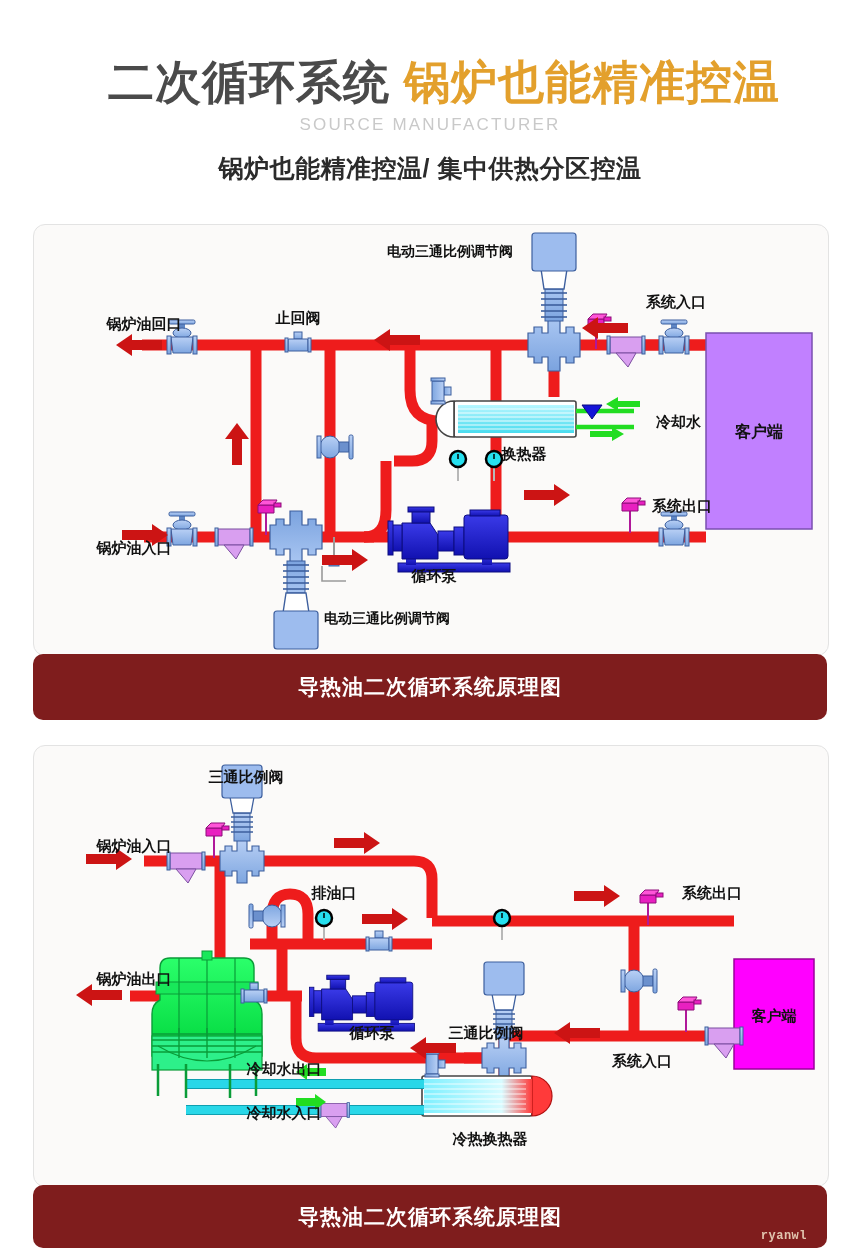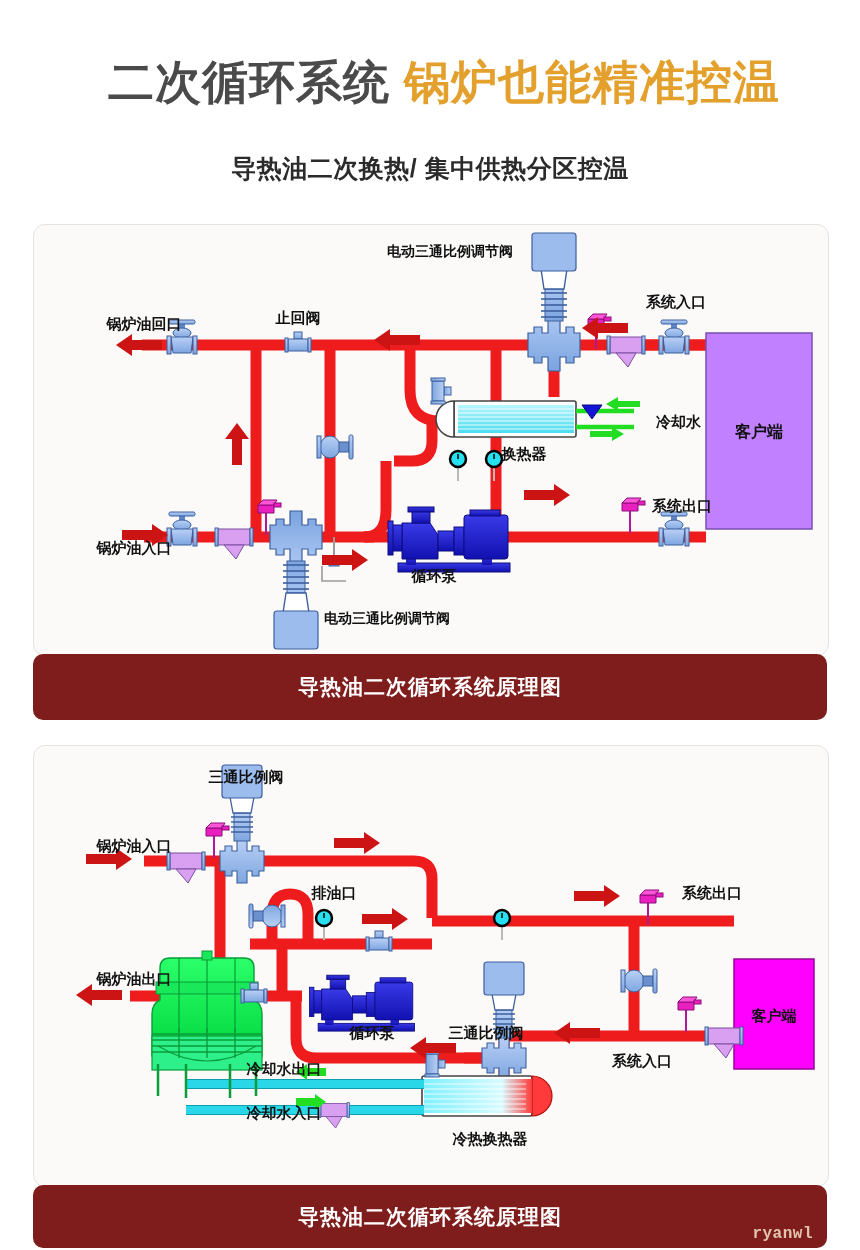--- a/index.html
+++ b/index.html
@@ -43,38 +43,39 @@
   .card1{left:33px;top:224px;width:794px;height:430px;}
   .card2{left:33px;top:745px;width:794px;height:440px;}
   .banner{
     position:absolute;background:#7f1d1d;border-radius:10px;
     color:#ffffff;font-size:21px;font-weight:bold;
     display:flex;align-items:center;justify-content:center;letter-spacing:1px;
   }
   .banner1{left:33px;top:654px;width:794px;height:66px;}
   .banner2{left:33px;top:1185px;width:794px;height:63px;}
   .watermark{
-    position:absolute;right:14px;bottom:5px;color:#f3e2c8;
-    font-size:16px;letter-spacing:.5px;opacity:.85;
+    position:absolute;right:20px;bottom:5px;color:#f3e2c8;
+    font-size:12px;letter-spacing:.5px;opacity:.85;
     font-family:"Liberation Mono","DejaVu Sans Mono",monospace;
   }
 
   .svgwrap{position:absolute;left:0;top:0;}
   .lbl{font-family:"Liberation Sans","DejaVu Sans",sans-serif;font-weight:bold;fill:#111;}
 </style>
 </head>
 <body>
 
 <div class="page">
 
   <div class="header">
     <div class="title-row">
       <span class="title-main">二次循环系统</span><span class="title-accent">锅炉也能精准控温</span>
     </div>
-    <div class="subtitle-cn">导热油二次换热/ 集中供热分区控温</div>
+    <div class="subtitle-en">SOURCE MANUFACTURER</div>
+    <div class="subtitle-cn">锅炉也能精准控温/ 集中供热分区控温</div>
   </div>
 
   <div class="card card1">
     <svg class="svgwrap" width="794" height="430" viewBox="0 0 794 430">
       <defs>
         <linearGradient id="d1valve" x1="0" y1="0" x2="0" y2="1">
           <stop offset="0" stop-color="#b9d0f5"></stop>
             <stop offset="1" stop-color="#7ea6e0"></stop>
         </linearGradient>
         <linearGradient id="d1pump" x1="0" y1="0" x2="0" y2="1">

